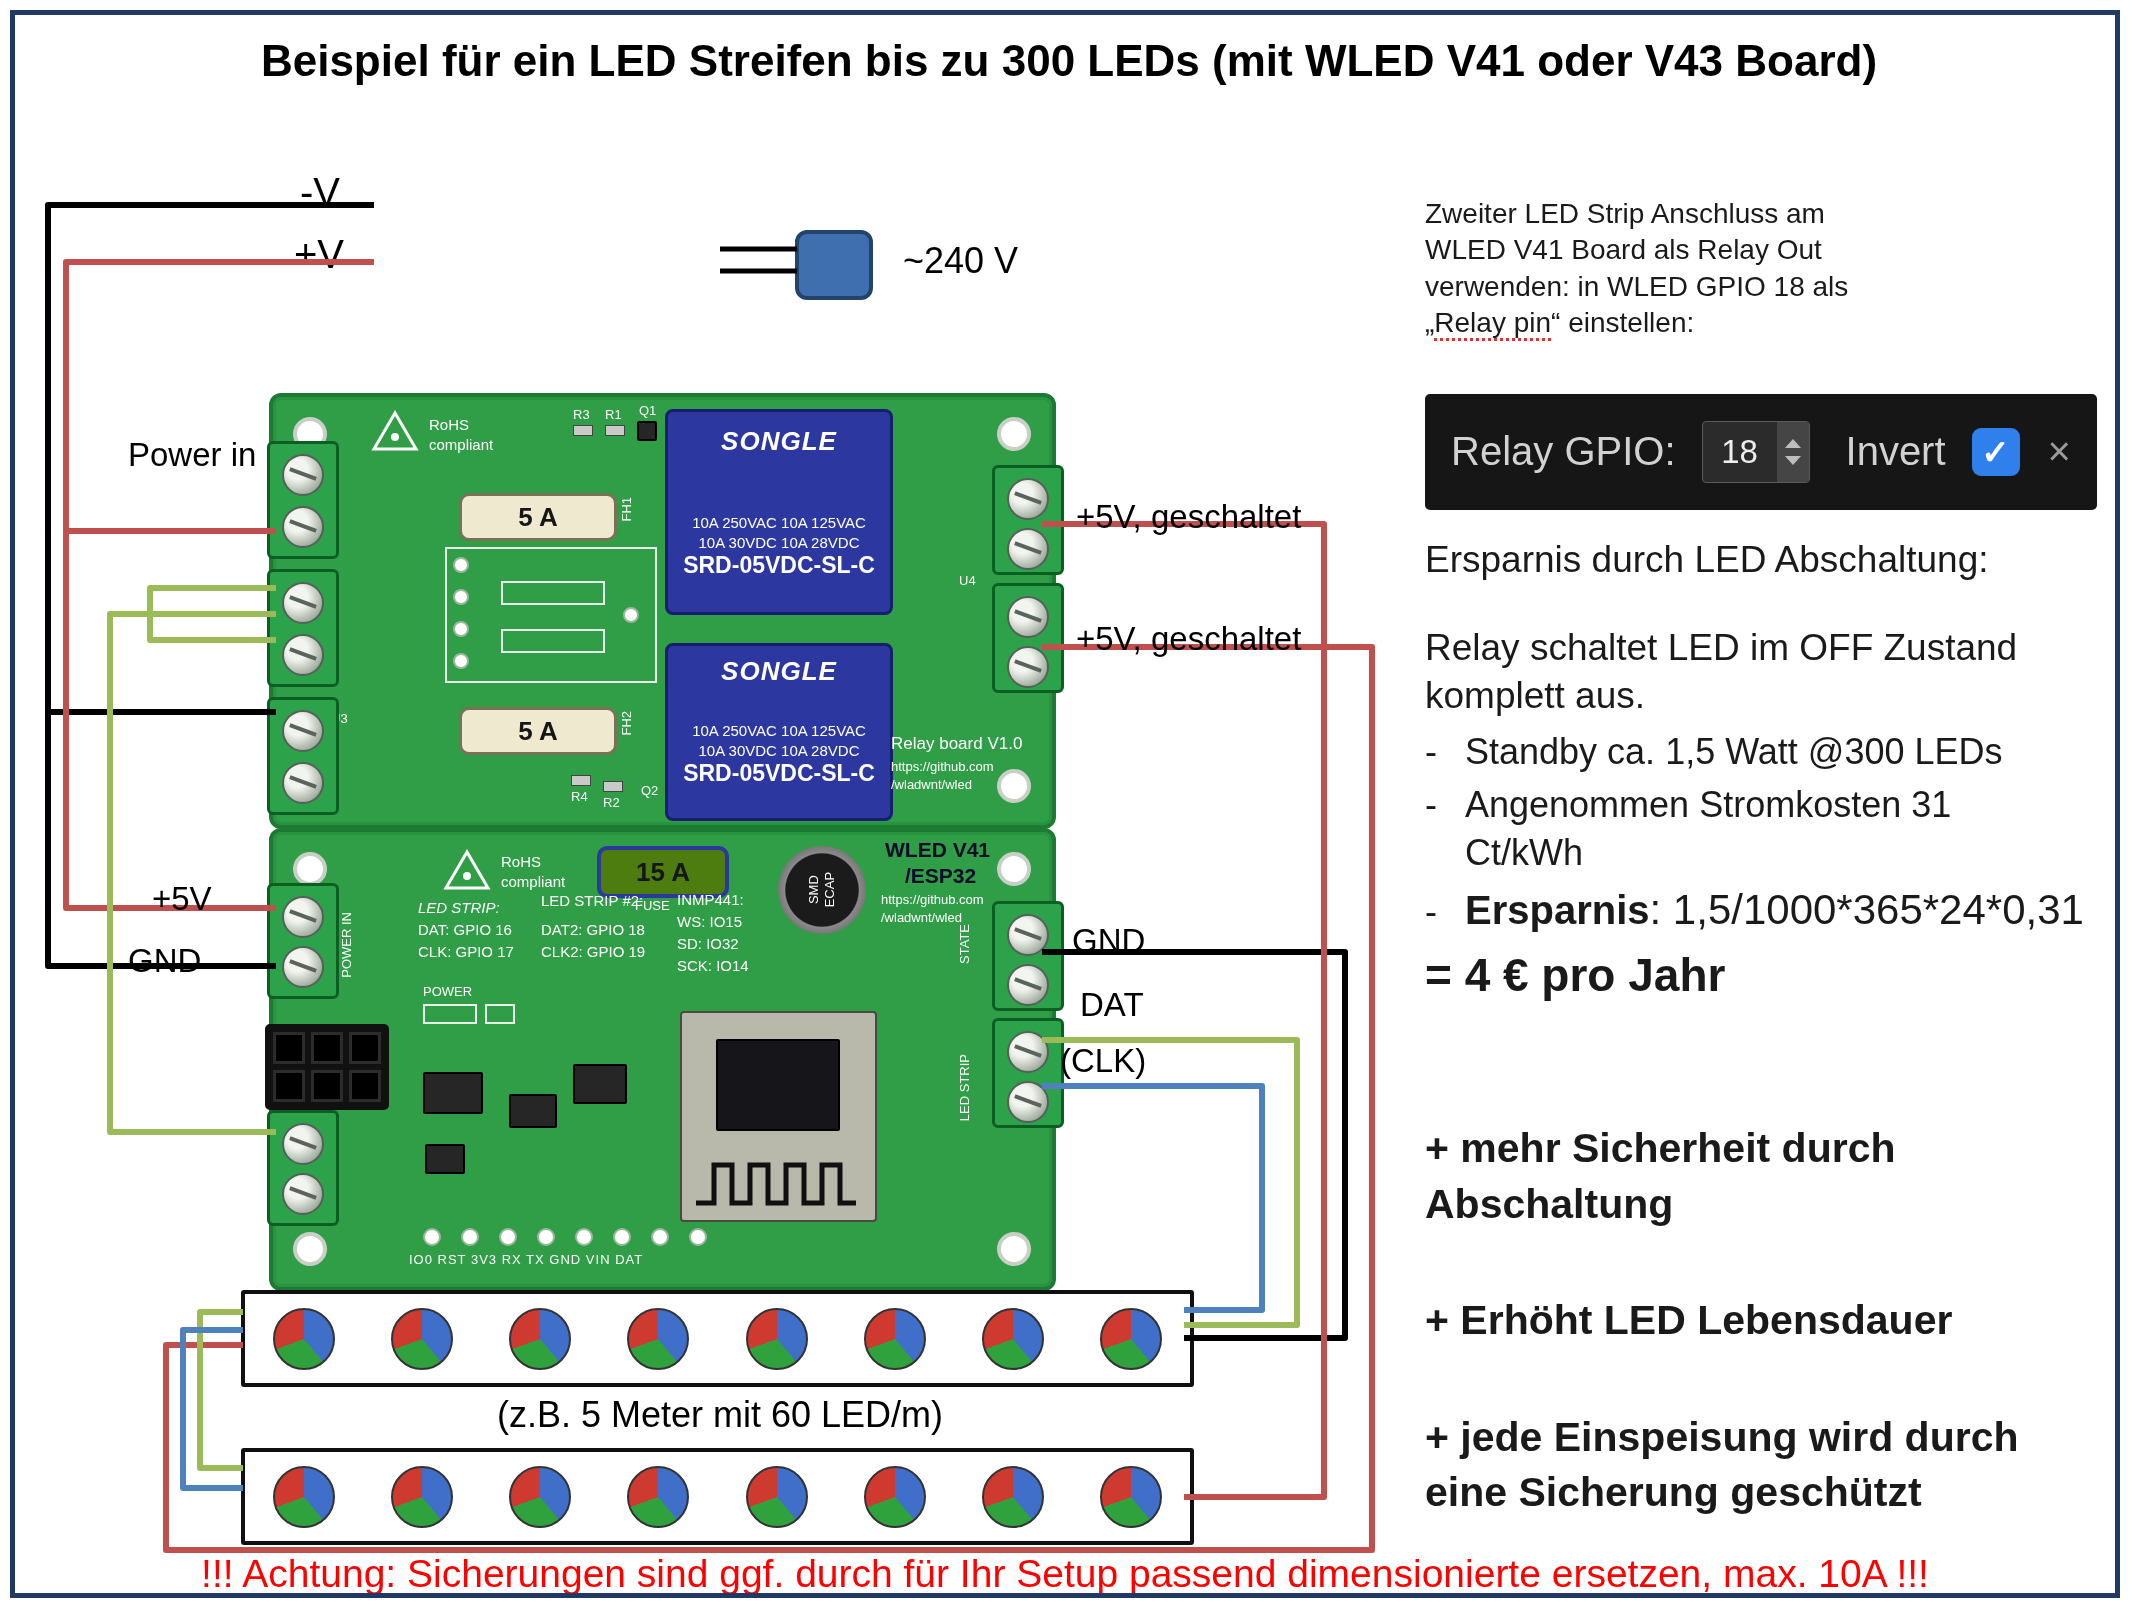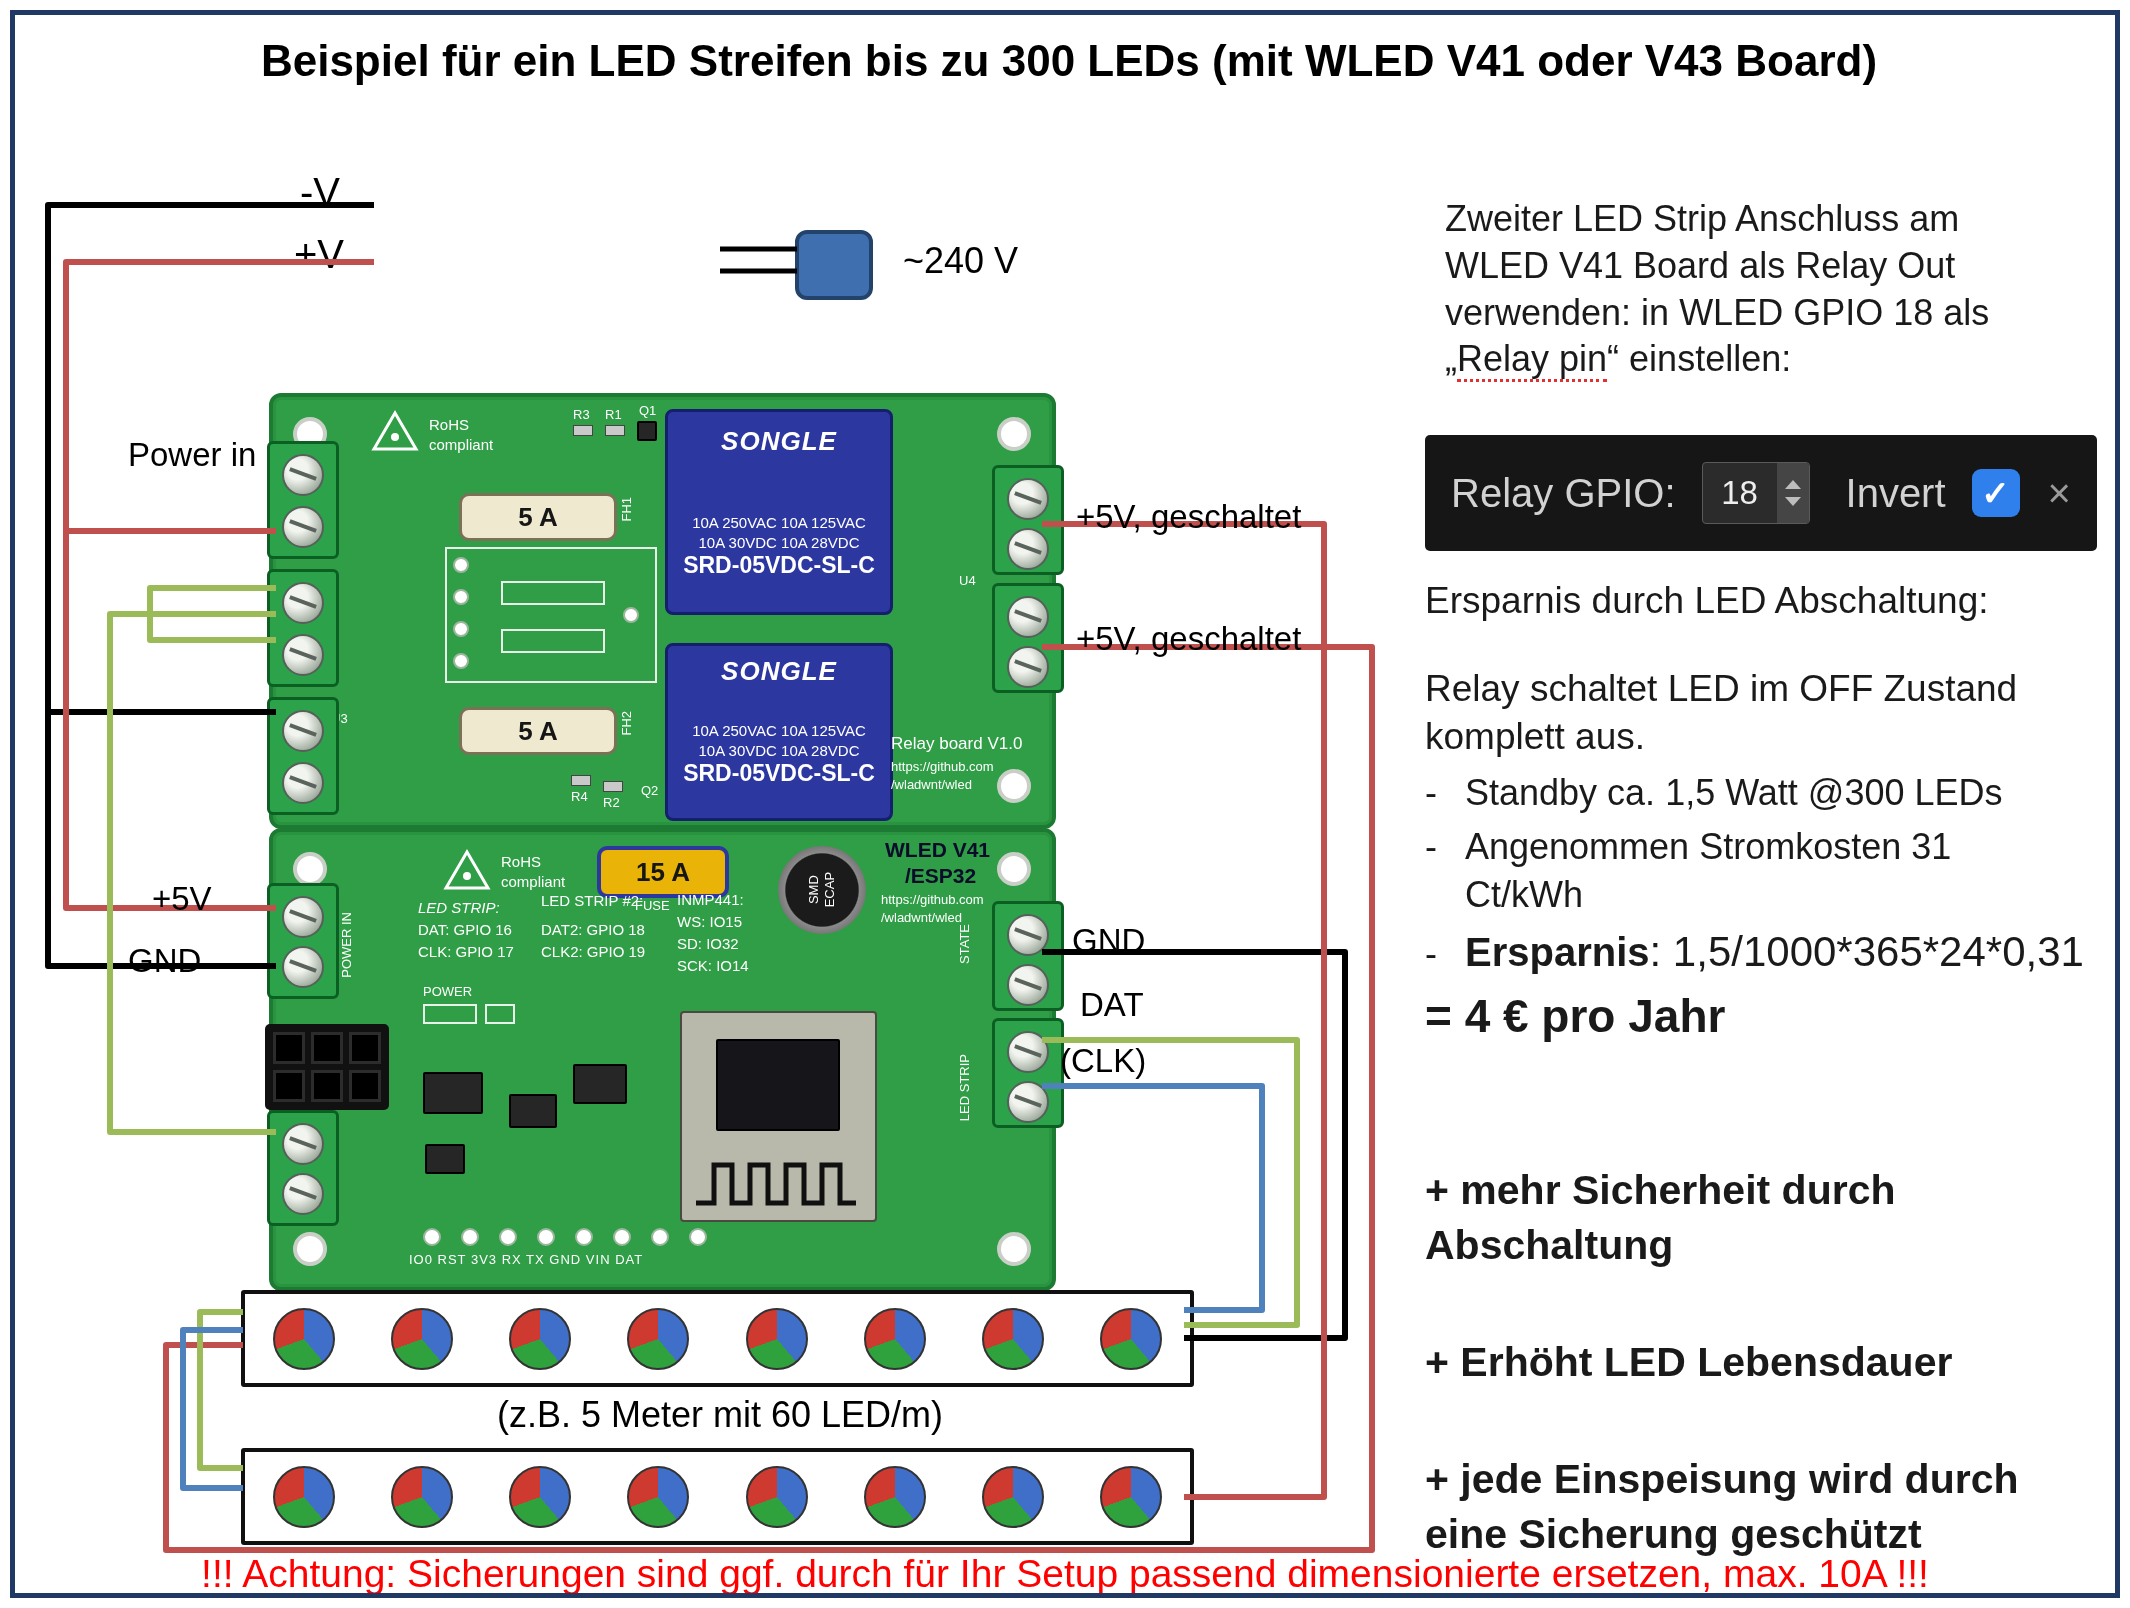--- a/index.html
+++ b/index.html
@@ -12,21 +12,21 @@
   .psu div{font-size:40px;font-weight:bold;color:#13294a;line-height:1.3;}
   .pol{position:absolute;font-size:40px;color:#000;}
   .plug{position:absolute;left:795px;top:230px;width:70px;height:62px;background:#3f6fae;border:4px solid #24436b;border-radius:12px;}
   .board{position:absolute;background:#2f9e46;border:4px solid #1d7a32;border-radius:12px;box-shadow:inset 0 0 0 3px #28943f;}
   .hole{position:absolute;width:26px;height:26px;border-radius:50%;background:#fff;border:4px solid #c9cfc6;}
   .tblock{position:absolute;width:66px;background:#2ca24a;border:3px solid #0c5f23;border-radius:6px;}
   .screw{position:absolute;left:50%;transform:translateX(-50%);width:38px;height:38px;border-radius:50%;background:radial-gradient(circle at 35% 35%,#f2f5ef 0 30%,#aab4a8 70%,#707a6e 100%);border:2px solid #55605a;}
   .screw::after{content:"";position:absolute;left:5px;right:5px;top:16px;height:4px;background:#5a645c;transform:rotate(20deg);}
   .s1{top:10px}.s2{top:60px}
   .fuse{position:absolute;background:#efe9d0;border:3px solid #7a7157;border-radius:10px;display:flex;align-items:center;justify-content:center;font-size:26px;font-weight:bold;color:#161616;}
-  .fuse.blue{background:#eab308;border:4px solid #2c37a0;}
+  .fuse.blue{background:#4d7c0f;border:4px solid #2c37a0;}
   .relay{position:absolute;background:#2c37a0;border:3px solid #161f6e;border-radius:8px;color:#fff;text-align:center;}
   .relay .brand{font-style:italic;font-weight:bold;font-size:26px;letter-spacing:1px;}
   .relay .ratings{font-size:15px;line-height:1.3;}
   .relay .model{font-size:23px;font-weight:bold;}
   .silk{position:absolute;color:#fff;font-size:15px;line-height:1.3;white-space:pre-line;}
   .silk.sm{font-size:13px;}
   .silk.md{font-size:17px;}
   .vert{writing-mode:vertical-rl;transform:rotate(180deg);}
   .blacktxt{position:absolute;color:#0b0b2a;font-weight:bold;font-size:21px;white-space:nowrap;}
   .outline{position:absolute;border:2px solid #e9f2ea;}
@@ -36,21 +36,21 @@
   .conn{position:absolute;background:#111;border-radius:5px;display:grid;grid-template-columns:repeat(3,1fr);grid-template-rows:repeat(2,1fr);gap:6px;padding:8px;box-sizing:border-box;}
   .conn div{background:#000;border:3px solid #2c2c2c;}
   .esp{position:absolute;background:#b9b9ab;border:2px solid #4a4a40;border-radius:4px;}
   .cap{position:absolute;width:88px;height:88px;border-radius:50%;background:radial-gradient(circle,#1b1b1b 0 58%,#8a8a8a 60%,#444 100%);display:flex;align-items:center;justify-content:center;}
   .cap .txt{color:#fff;font-size:13px;line-height:1.2;transform:rotate(-90deg);text-align:center;white-space:pre-line;}
   .pinhole{position:absolute;width:14px;height:14px;border-radius:50%;background:#fff;border:2px solid #9db79f;}
   .strip{position:absolute;background:#fff;border:4px solid #101010;border-radius:3px;display:flex;align-items:center;justify-content:space-around;}
   .led{width:58px;height:58px;border-radius:50%;border:2px solid #333;background:conic-gradient(#3f6fc8 0deg 140deg,#2fa23e 140deg 250deg,#cf3a30 250deg 360deg);}
   .note{position:absolute;font-size:36px;color:#000;text-align:center;}
   .rp{position:absolute;left:1425px;top:196px;width:672px;color:#1a1a1a;}
-  .rp .para{font-size:36px;line-height:1.3;white-space:pre-line;margin-left:20px;}
+  .rp .para{font-size:28px;line-height:1.3;white-space:pre-line;}
   .squig{border-bottom:3px dotted #e03030;}
   .gpiobox{margin-top:52px;height:116px;background:#161616;border-radius:5px;display:flex;align-items:center;padding:0 26px;box-sizing:border-box;}
   .gpiobox .glabel{color:#d2d2d2;font-size:40px;}
   .stepper{margin-left:26px;width:106px;height:60px;background:#2b2b2b;border:1px solid #5a5a5a;border-radius:4px;display:flex;overflow:hidden;}
   .stepper .val{flex:1;color:#eee;font-size:33px;display:flex;align-items:center;justify-content:center;}
   .stepper .chev{width:32px;background:#454545;display:flex;flex-direction:column;align-items:center;justify-content:center;gap:8px;}
   .tri-up{width:0;height:0;border-left:8px solid transparent;border-right:8px solid transparent;border-bottom:9px solid #bdbdbd;}
   .tri-dn{width:0;height:0;border-left:8px solid transparent;border-right:8px solid transparent;border-top:9px solid #bdbdbd;}
   .cbx{margin-left:26px;width:48px;height:48px;background:#2f80ed;border-radius:9px;display:flex;align-items:center;justify-content:center;color:#fff;font-size:34px;font-weight:bold;}
   .xicon{margin-left:28px;color:#9a9a9a;font-size:40px;}

